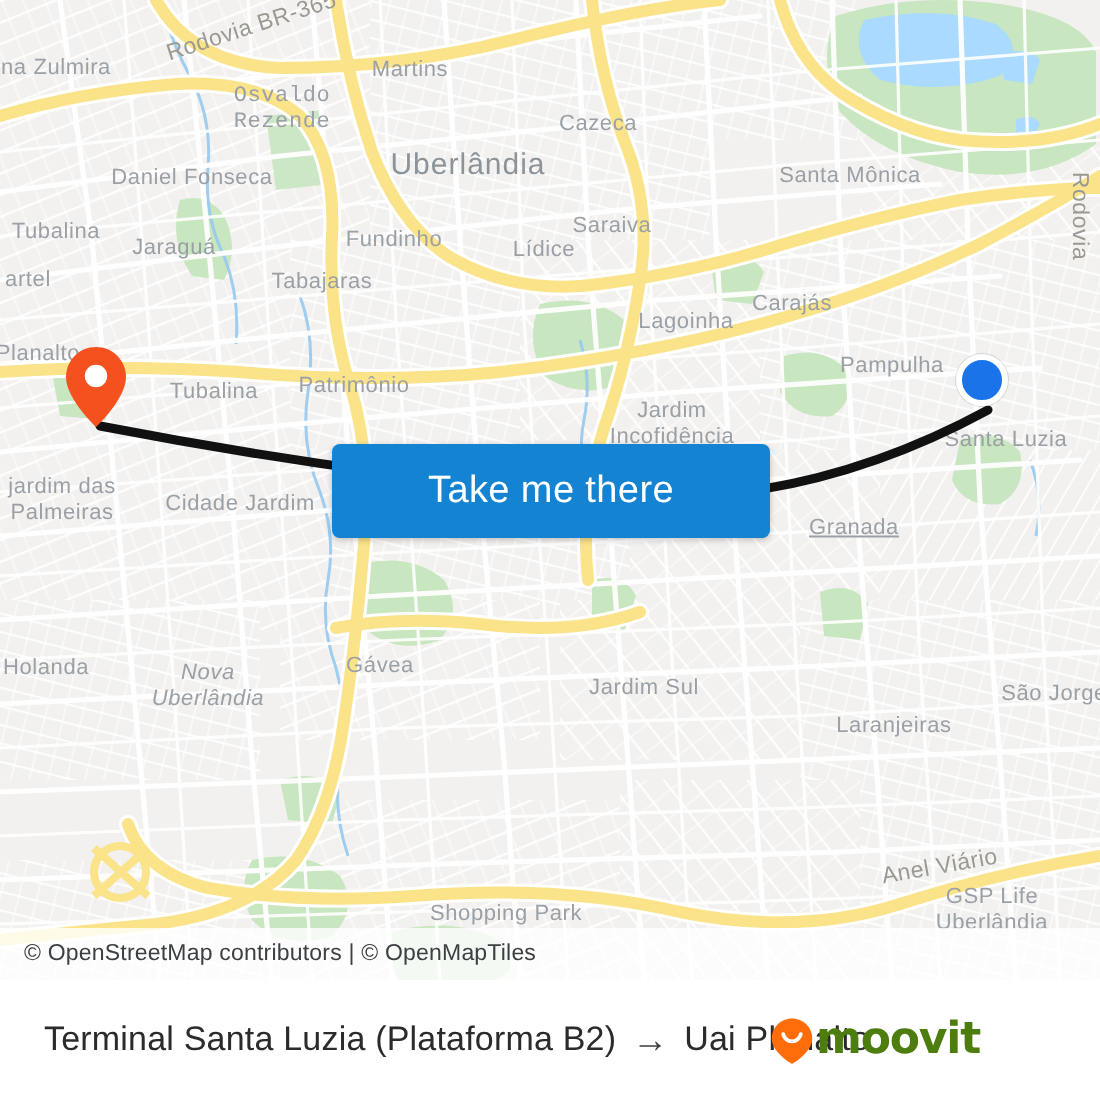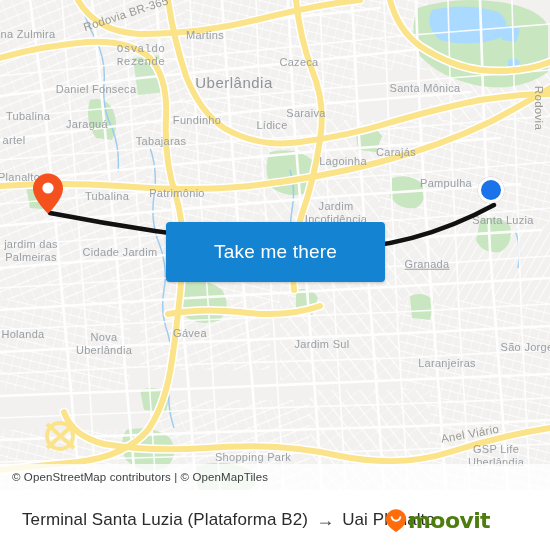--- a/index.html
+++ b/index.html
@@ -90,21 +90,21 @@
     box-sizing: border-box;
     box-shadow: 0 0 0 0.5px rgba(0,0,0,0.12);
   }
 
   
   #take-me-there {
     position: absolute;
     left: 166px;
     top: 222px;
     width: 219px;
-    height: 60px;
+    height: 47px;
     background: #1483d2;
     border: none;
     border-radius: 4px;
     color: #ffffff;
     font-family: "Liberation Sans", sans-serif;
     font-size: 19px;
     font-weight: 400;
     letter-spacing: 0.2px;
     cursor: pointer;
     box-shadow: 0 1px 3px rgba(0,0,0,0.22);
@@ -359,21 +359,21 @@
 Incofidência</div>
         <div class="map-label" style="left: 503px; top: 220px; transform: translate(-50%, -50%) rotate(0deg);">Santa Luzia</div>
         <div class="map-label" style="left: 120px; top: 252px; transform: translate(-50%, -50%) rotate(0deg);">Cidade Jardim</div>
         <div class="map-label" style="left: 427px; top: 264px; transform: translate(-50%, -50%) rotate(0deg); text-decoration: underline;">Granada</div>
         <div class="map-label" style="left: 31px; top: 250px; transform: translate(-50%, -50%) rotate(0deg);">jardim das
 Palmeiras</div>
         <div class="map-label" style="left: 190px; top: 333px; transform: translate(-50%, -50%) rotate(0deg);">Gávea</div>
         <div class="map-label" style="left: 322px; top: 344px; transform: translate(-50%, -50%) rotate(0deg);">Jardim Sul</div>
         <div class="map-label" style="left: 527px; top: 347px; transform: translate(-50%, -50%) rotate(0deg);">São Jorge</div>
         <div class="map-label" style="left: 23px; top: 334px; transform: translate(-50%, -50%) rotate(0deg);">Holanda</div>
-        <div class="map-label" style="left: 104px; top: 343px; transform: translate(-50%, -50%) rotate(0deg);">Nova
+        <div class="map-label" style="left: 104px; top: 343px; transform: translate(-50%, -50%) rotate(0deg); font-style: italic;">Nova
 Uberlândia</div>
         <div class="map-label" style="left: 447px; top: 363px; transform: translate(-50%, -50%) rotate(0deg);">Laranjeiras</div>
         <div class="map-label road" style="left: 470px; top: 434px; transform: translate(-50%, -50%) rotate(-10deg);">Anel Viário</div>
         <div class="map-label" style="left: 253px; top: 457px; transform: translate(-50%, -50%) rotate(0deg);">Shopping Park</div>
         <div class="map-label" style="left: 496px; top: 455px; transform: translate(-50%, -50%) rotate(0deg);">GSP Life
 Uberlândia</div>
       </div>
 
     <svg id="route-svg">
       <path d="M50 213 Q180 238 300 248 Q400 256 494 205" fill="none" stroke="#111111" stroke-width="4.5" stroke-linecap="round" stroke-linejoin="round"></path>

